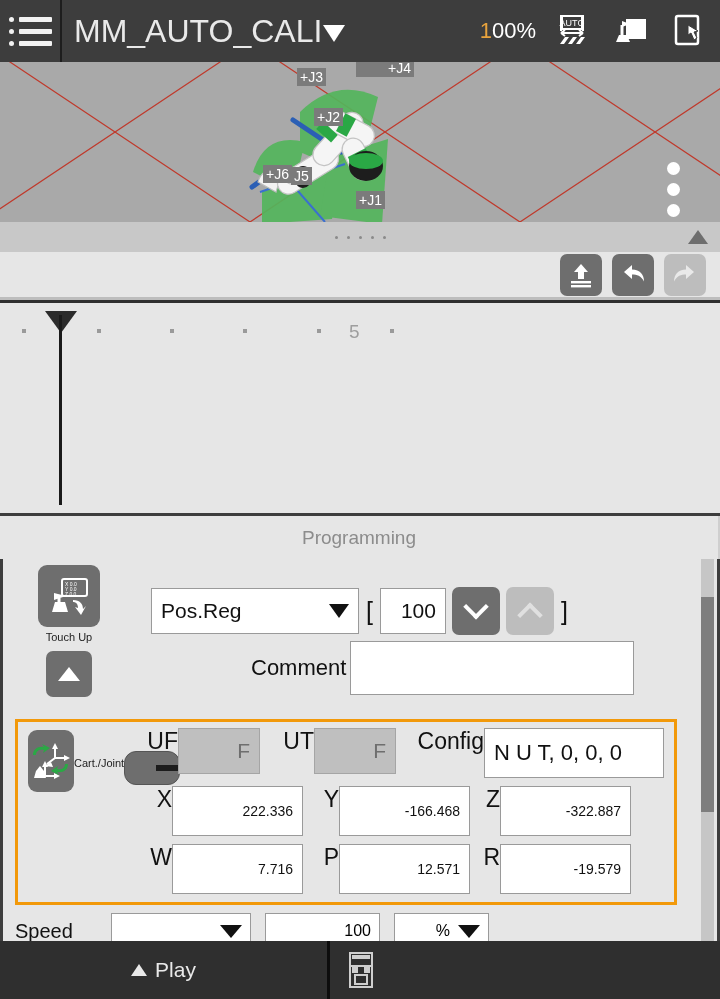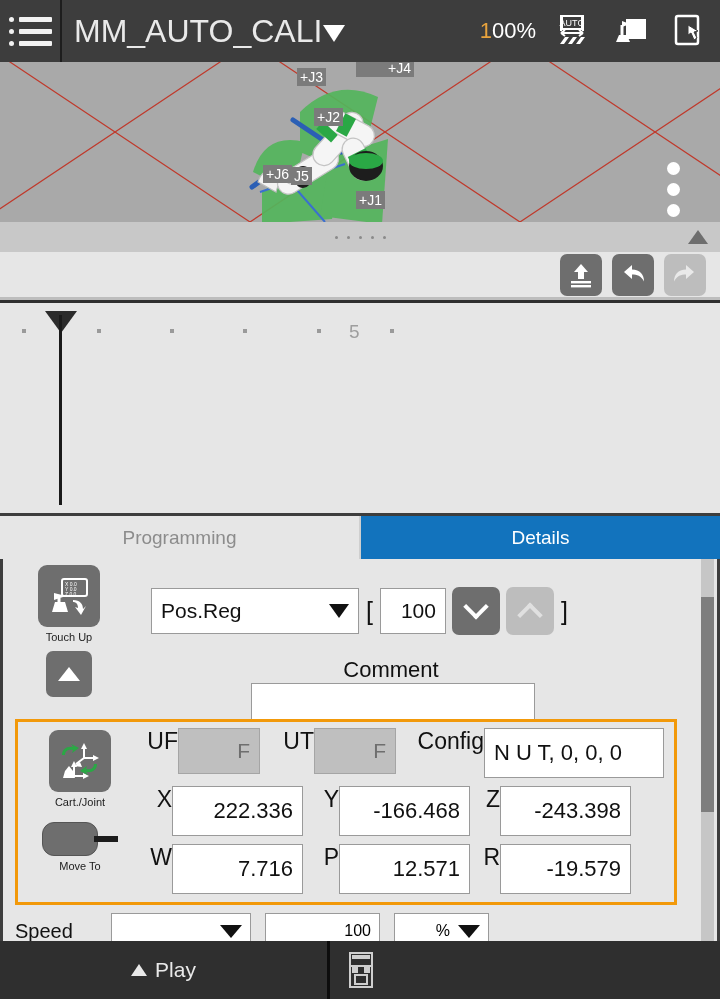--- a/index.html
+++ b/index.html
@@ -139,49 +139,49 @@
   .numbox { width: 66px; justify-content: flex-end; }
   .stepbtn {
     width: 48px; height: 48px; border-radius: 7px; background: #6e6e6e;
     display: flex; align-items: center; justify-content: center; margin-left: 6px;
   }
   .stepbtn.dis { background: #bdbdbd; }
   .chev { width: 18px; height: 18px; border-right: 4px solid #fff; border-bottom: 4px solid #fff; }
   .chev.dn { transform: rotate(45deg) translate(-3px,-3px); }
   .chev.up { transform: rotate(-135deg) translate(-3px,-3px); border-color: #e0e0e0; }
 
-  .commentrow { position: absolute; left: 248px; top: 98px; display: flex; align-items: center; flex-direction: column; }
+  .commentrow { position: absolute; left: 248px; top: 82px; display: flex; align-items: center; }
   .commentlabel { font-size: 22px; color: #111; margin-right: 4px; }
   .commentbox { width: 284px; height: 54px; }
 
   
   .posegroup {
     position: absolute; left: 12px; top: 160px; width: 662px; height: 186px;
     border: 3px solid #f2990a; background: #e6e6e6;
   }
   .pg-left {
     position: absolute; left: 10px; top: 8px; width: 104px;
-    display: flex; flex-direction: column; align-items: center;
+    display: flex; flex-direction: row; align-items: center;
   }
   .toggle {
     width: 76px; height: 34px; margin-top: 14px; position: relative;
   }
   .toggle .knob {
     width: 56px; height: 34px; border-radius: 12px; background: #6e6e6e;
     border: 1px solid #555;
   }
   .toggle .stem {
     position: absolute; right: 0; top: 14px; width: 24px; height: 6px; background: #1c1c1c;
   }
   .pg-rows { position: absolute; left: 118px; top: 6px; }
   .pgrow { display: flex; align-items: flex-start; height: 58px; }
   .lbl { font-size: 23px; color: #111; text-align: right; }
   .ufut { width: 82px; justify-content: flex-end; color: #6e6e6e; }
   .cfgbox { width: 180px; height: 50px; justify-content: flex-start; font-size: 22px; }
-  .valbox { width: 131px; height: 50px; justify-content: flex-end; font-size: 22px; }
+  .valbox { width: 131px; height: 50px; justify-content: flex-end; font-size: 14px; }
 
   
   .partialrow {
     position: absolute; left: 12px; top: 354px; display: flex; align-items: center;
   }
   .pbox { height: 36px; background: #fff; border: 1px solid #9a9a9a;
     display: flex; align-items: center; justify-content: flex-end; padding: 0 8px; }
   .pcaret { width: 0; height: 0; border-left: 11px solid transparent;
     border-right: 11px solid transparent; border-top: 13px solid #111; margin-left: 8px;}
   .partial-lbl { font-size: 20px; color: #111; width: 96px; }
@@ -352,21 +352,20 @@
       <div class="tick" style="left:390px"></div>
       <div class="ruler-num" style="left:349px">5</div>
     </div>
     <div class="playhead-top"></div>
     <div class="playhead-line"></div>
 
   </div>
 
   <div class="tabs">
     <div class="tab">Programming</div>
-    <div class="tab active">Details</div>
   </div>
 
   <div class="details">
 
     <div class="row1">
       <div class="sidebtn-wrap">
         <div class="sqbtn">
           <svg width="44" height="44" viewBox="0 0 44 44">
             <rect x="15" y="5" width="25" height="17" rx="2" fill="none" stroke="#fff" stroke-width="2"></rect>
             <text x="18" y="12" font-size="5" fill="#fff" font-family="Liberation Sans">X 0.0</text>
@@ -459,21 +458,21 @@
           <span class="lbl" style="width:36px">X</span>
           <div class="fld valbox">
             <span>222.336</span>
           </div>
           <span class="lbl" style="width:36px">Y</span>
           <div class="fld valbox">
             <span>-166.468</span>
           </div>
           <span class="lbl" style="width:30px">Z</span>
           <div class="fld valbox">
-            <span>-243.398</span>
+            <span>-322.887</span>
           </div>
         </div>
 
         <div class="pgrow">
           <span class="lbl" style="width:36px">W</span>
           <div class="fld valbox">
             <span>7.716</span>
           </div>
           <span class="lbl" style="width:36px">P</span>
           <div class="fld valbox">

